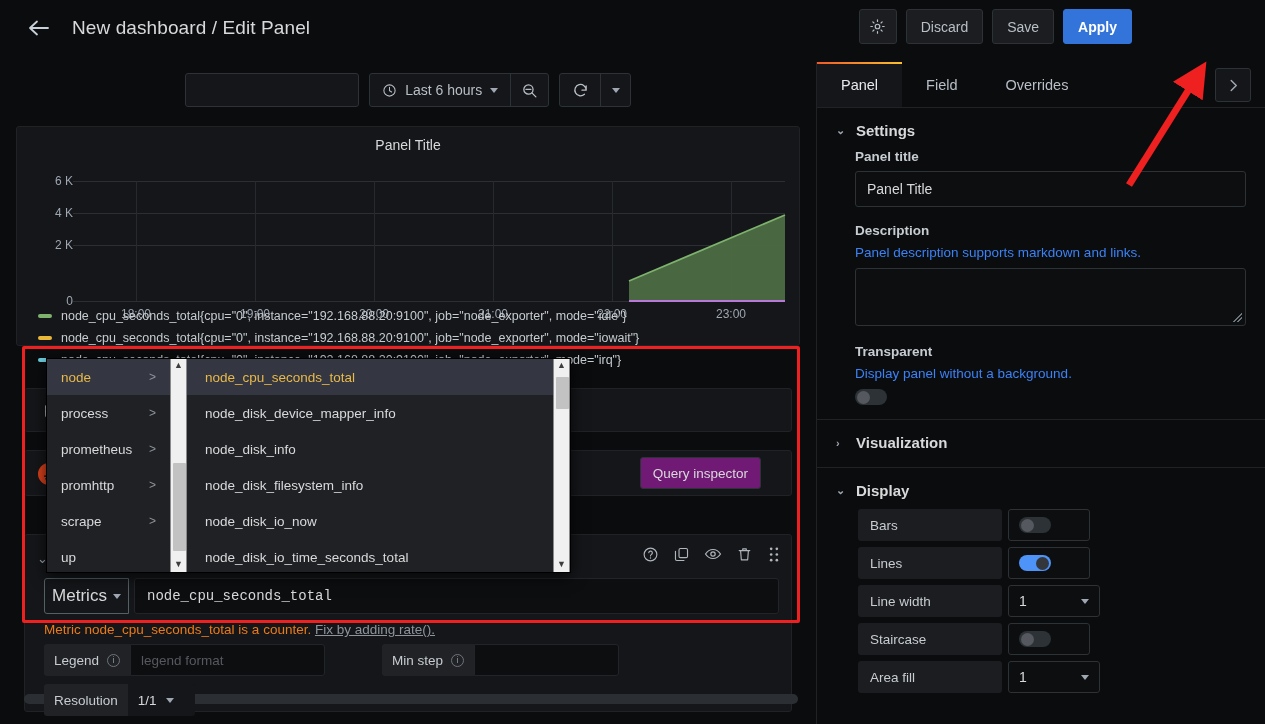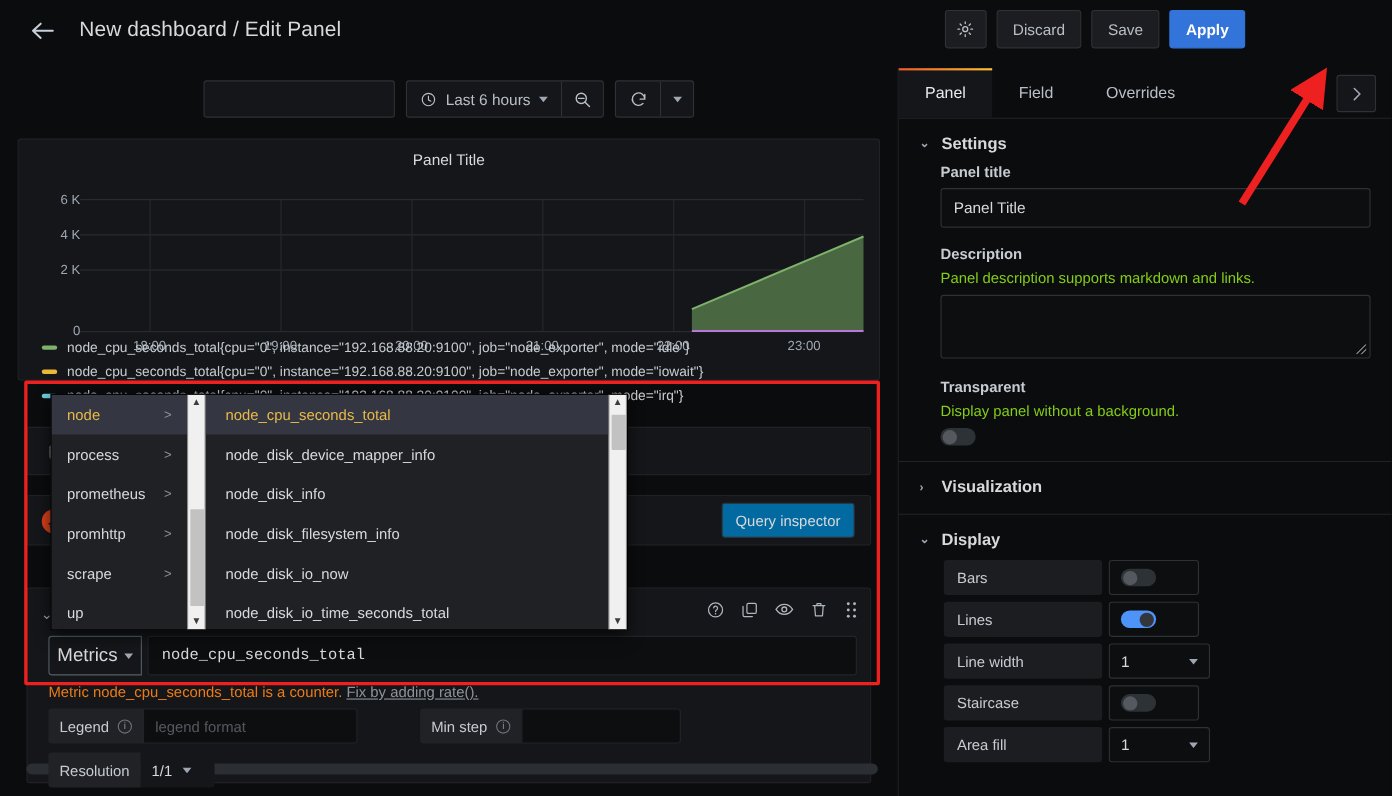--- a/index.html
+++ b/index.html
@@ -125,23 +125,23 @@
     position: absolute; left: 8px; top: 78px; width: 768px; height: 46px;
     background: #141619; border: 1px solid #202226; border-radius: 3px;
   }
   .prom-icon { position: absolute; left: 12px; top: 11px; }
   .mini-chip {
     position: absolute; height: 32px; display: flex; align-items: center;
     padding: 0 12px; font-size: 13px; color: #8e949c; background: #1b1d20;
     border-radius: 3px;
   }
   .qinspector {
-    position: absolute; right: 14px; top: 95px; height: 32px;
+    position: absolute; right: 30px; top: 95px; height: 32px;
     display: flex; align-items: center; padding: 0 12px;
-    background: #0369a1; border: 1px solid #2c3235; border-radius: 3px;
+    background: #701a75; border: 1px solid #2c3235; border-radius: 3px;
     font-size: 13.5px; color: #d8d9da; cursor: pointer; white-space: nowrap;
   }
   .query-row {
     position: absolute; left: 8px; top: 162px; width: 768px; height: 178px;
     background: #141619; border: 1px solid #202226; border-radius: 3px;
   }
   .row-icons {
     position: absolute; right: 10px; top: 10px; display: flex; align-items: center; gap: 14px;
   }
   .row-icons span { cursor: pointer; display: flex; }
@@ -244,21 +244,21 @@
     display: flex; align-items: center; justify-content: center; color: #9fa7b3;
     cursor: pointer; font-size: 13px;
   }
   .sec-head {
     display: flex; align-items: center; gap: 12px; padding: 14px 0 10px 19px;
     font-size: 15px; color: #d8d9da; font-weight: 600; cursor: pointer;
   }
   .chev { color: #9fa7b3; font-size: 11px; width: 8px; }
   .sec-body { padding: 0 19px 0 38px; }
   .fld-label { font-size: 13.5px; color: #c7ccd1; margin-bottom: 7px; font-weight: 600; }
-  .fld-sub { font-size: 13.5px; color: #84cc16; margin-bottom: 8px; }
+  .fld-sub { font-size: 13.5px; color: #3b82f6; margin-bottom: 8px; }
   .txt-input {
     width: 100%; height: 36px; background: #0d0e10; border: 1px solid #2c3235;
     border-radius: 3px; padding: 0 11px; color: #d8d9da; font-size: 14px;
     display: flex; align-items: center;
   }
   .txt-area {
     width: 100%; height: 58px; background: #0d0e10; border: 1px solid #2c3235;
     border-radius: 3px; position: relative;
   }
   .resize-grip {

